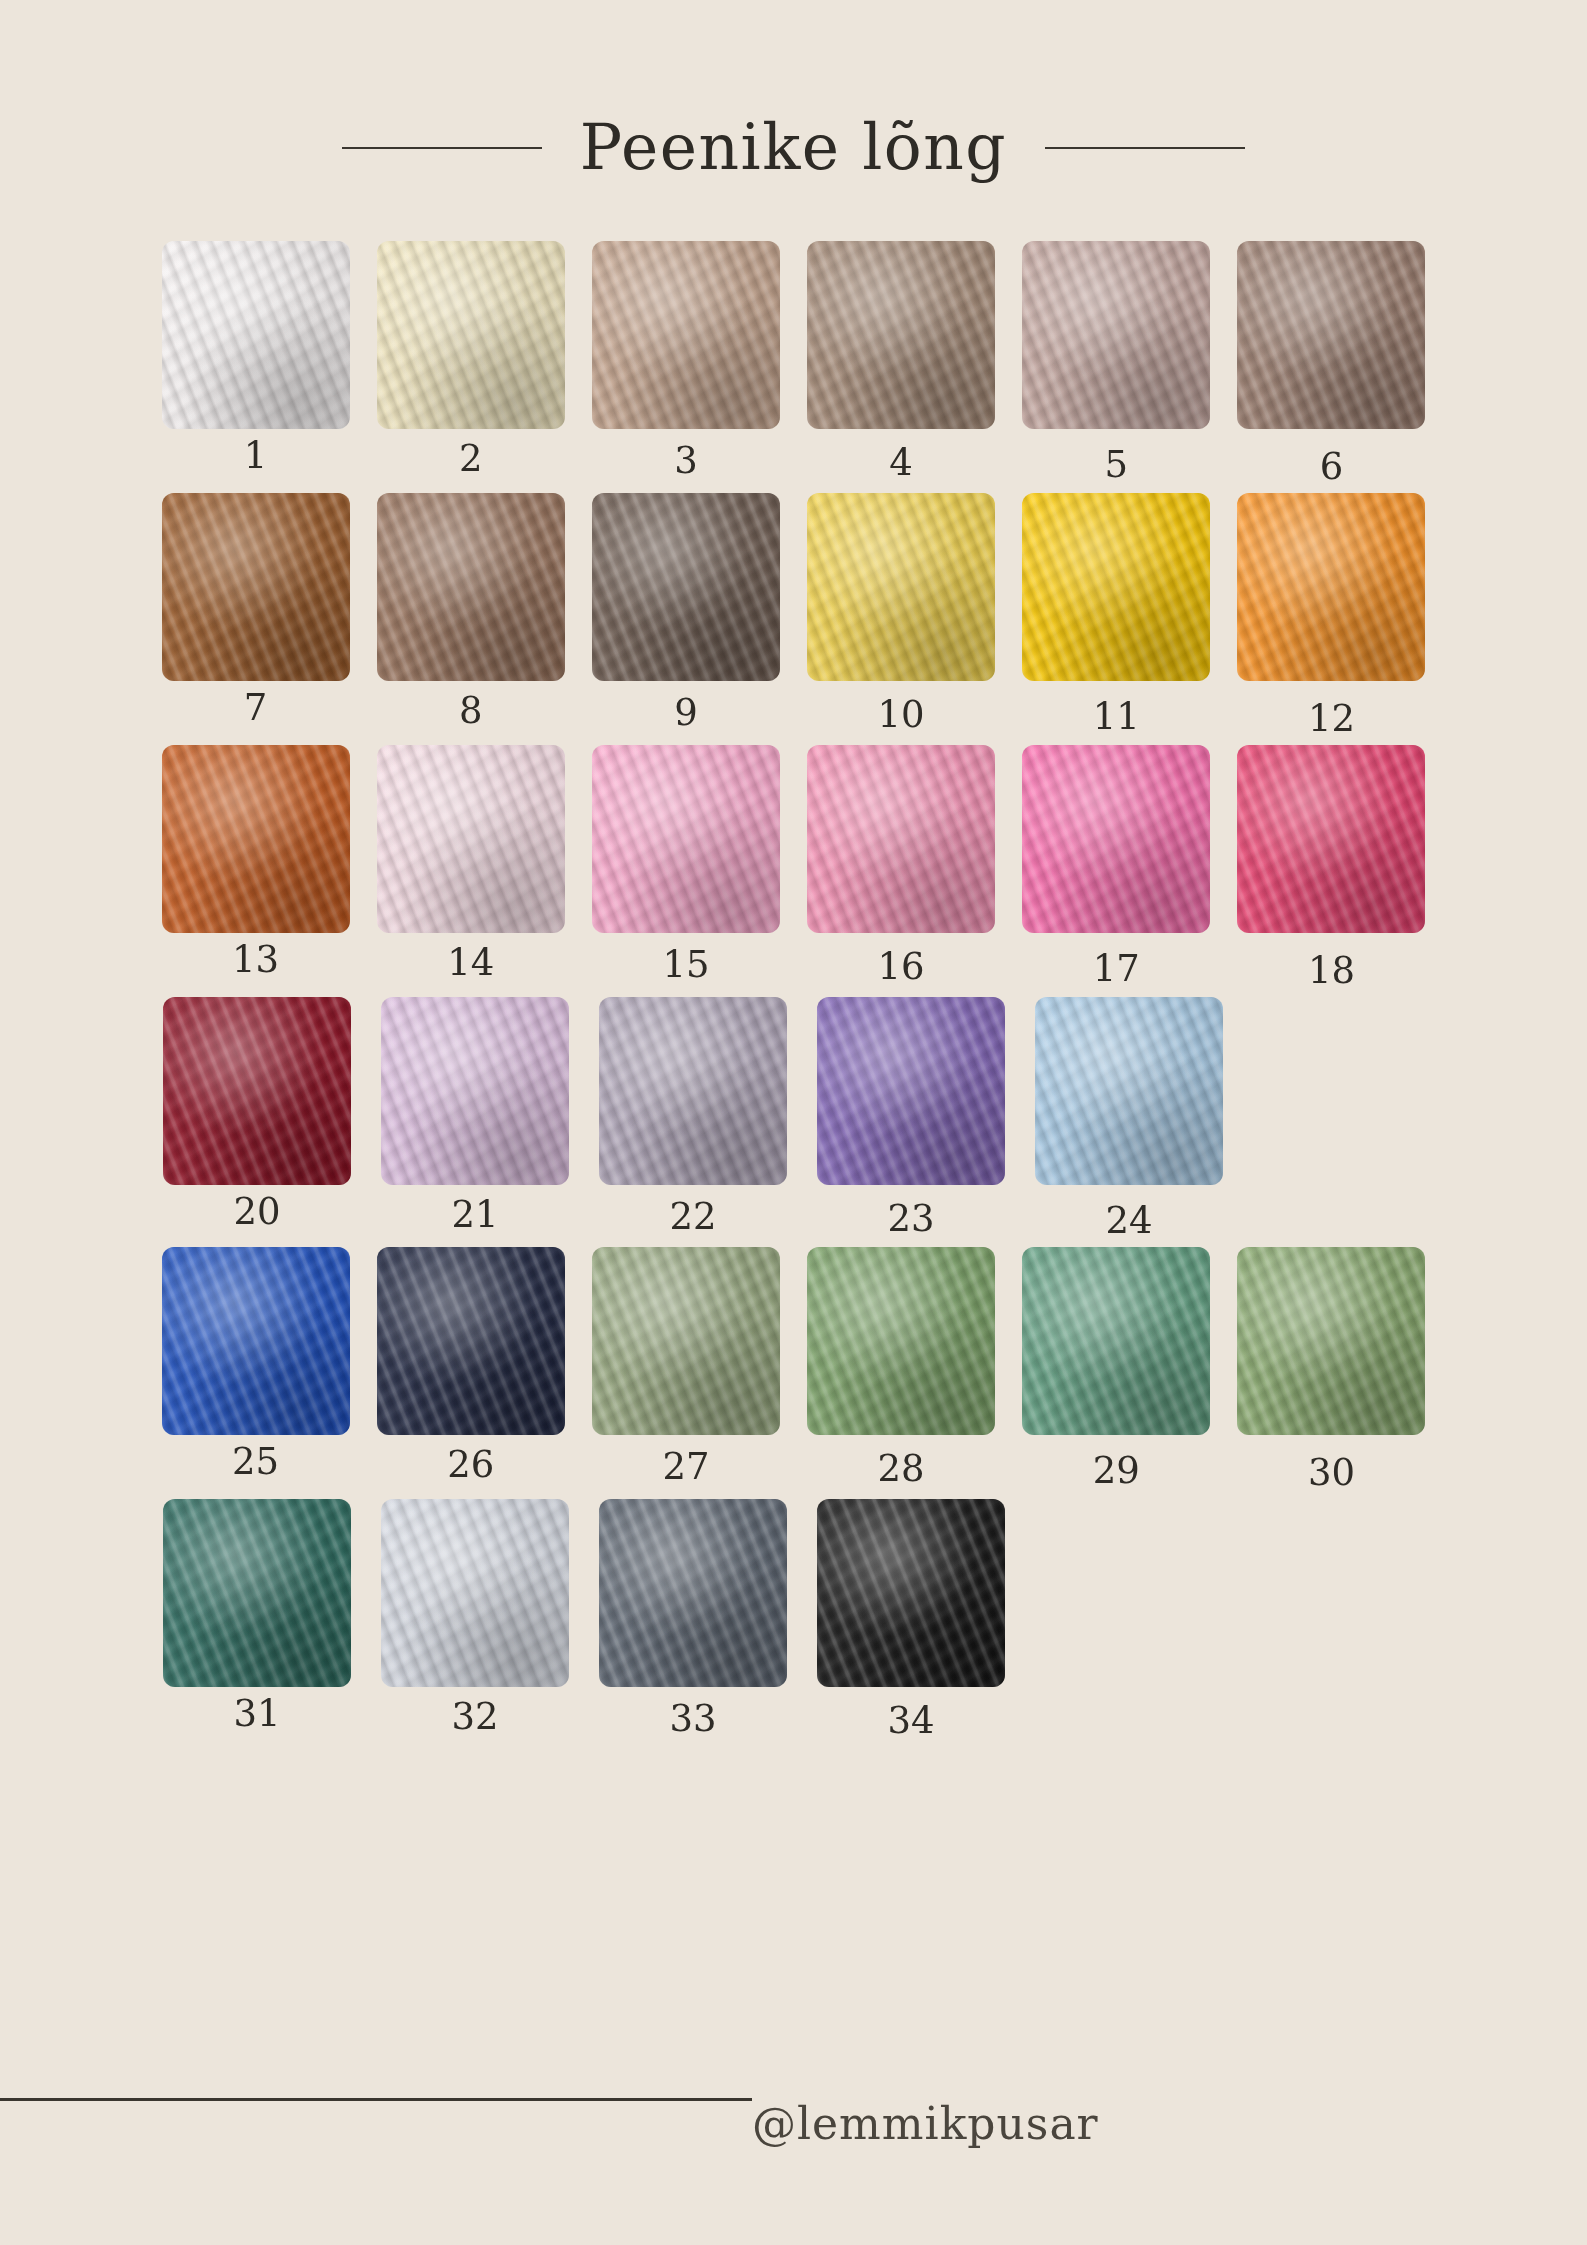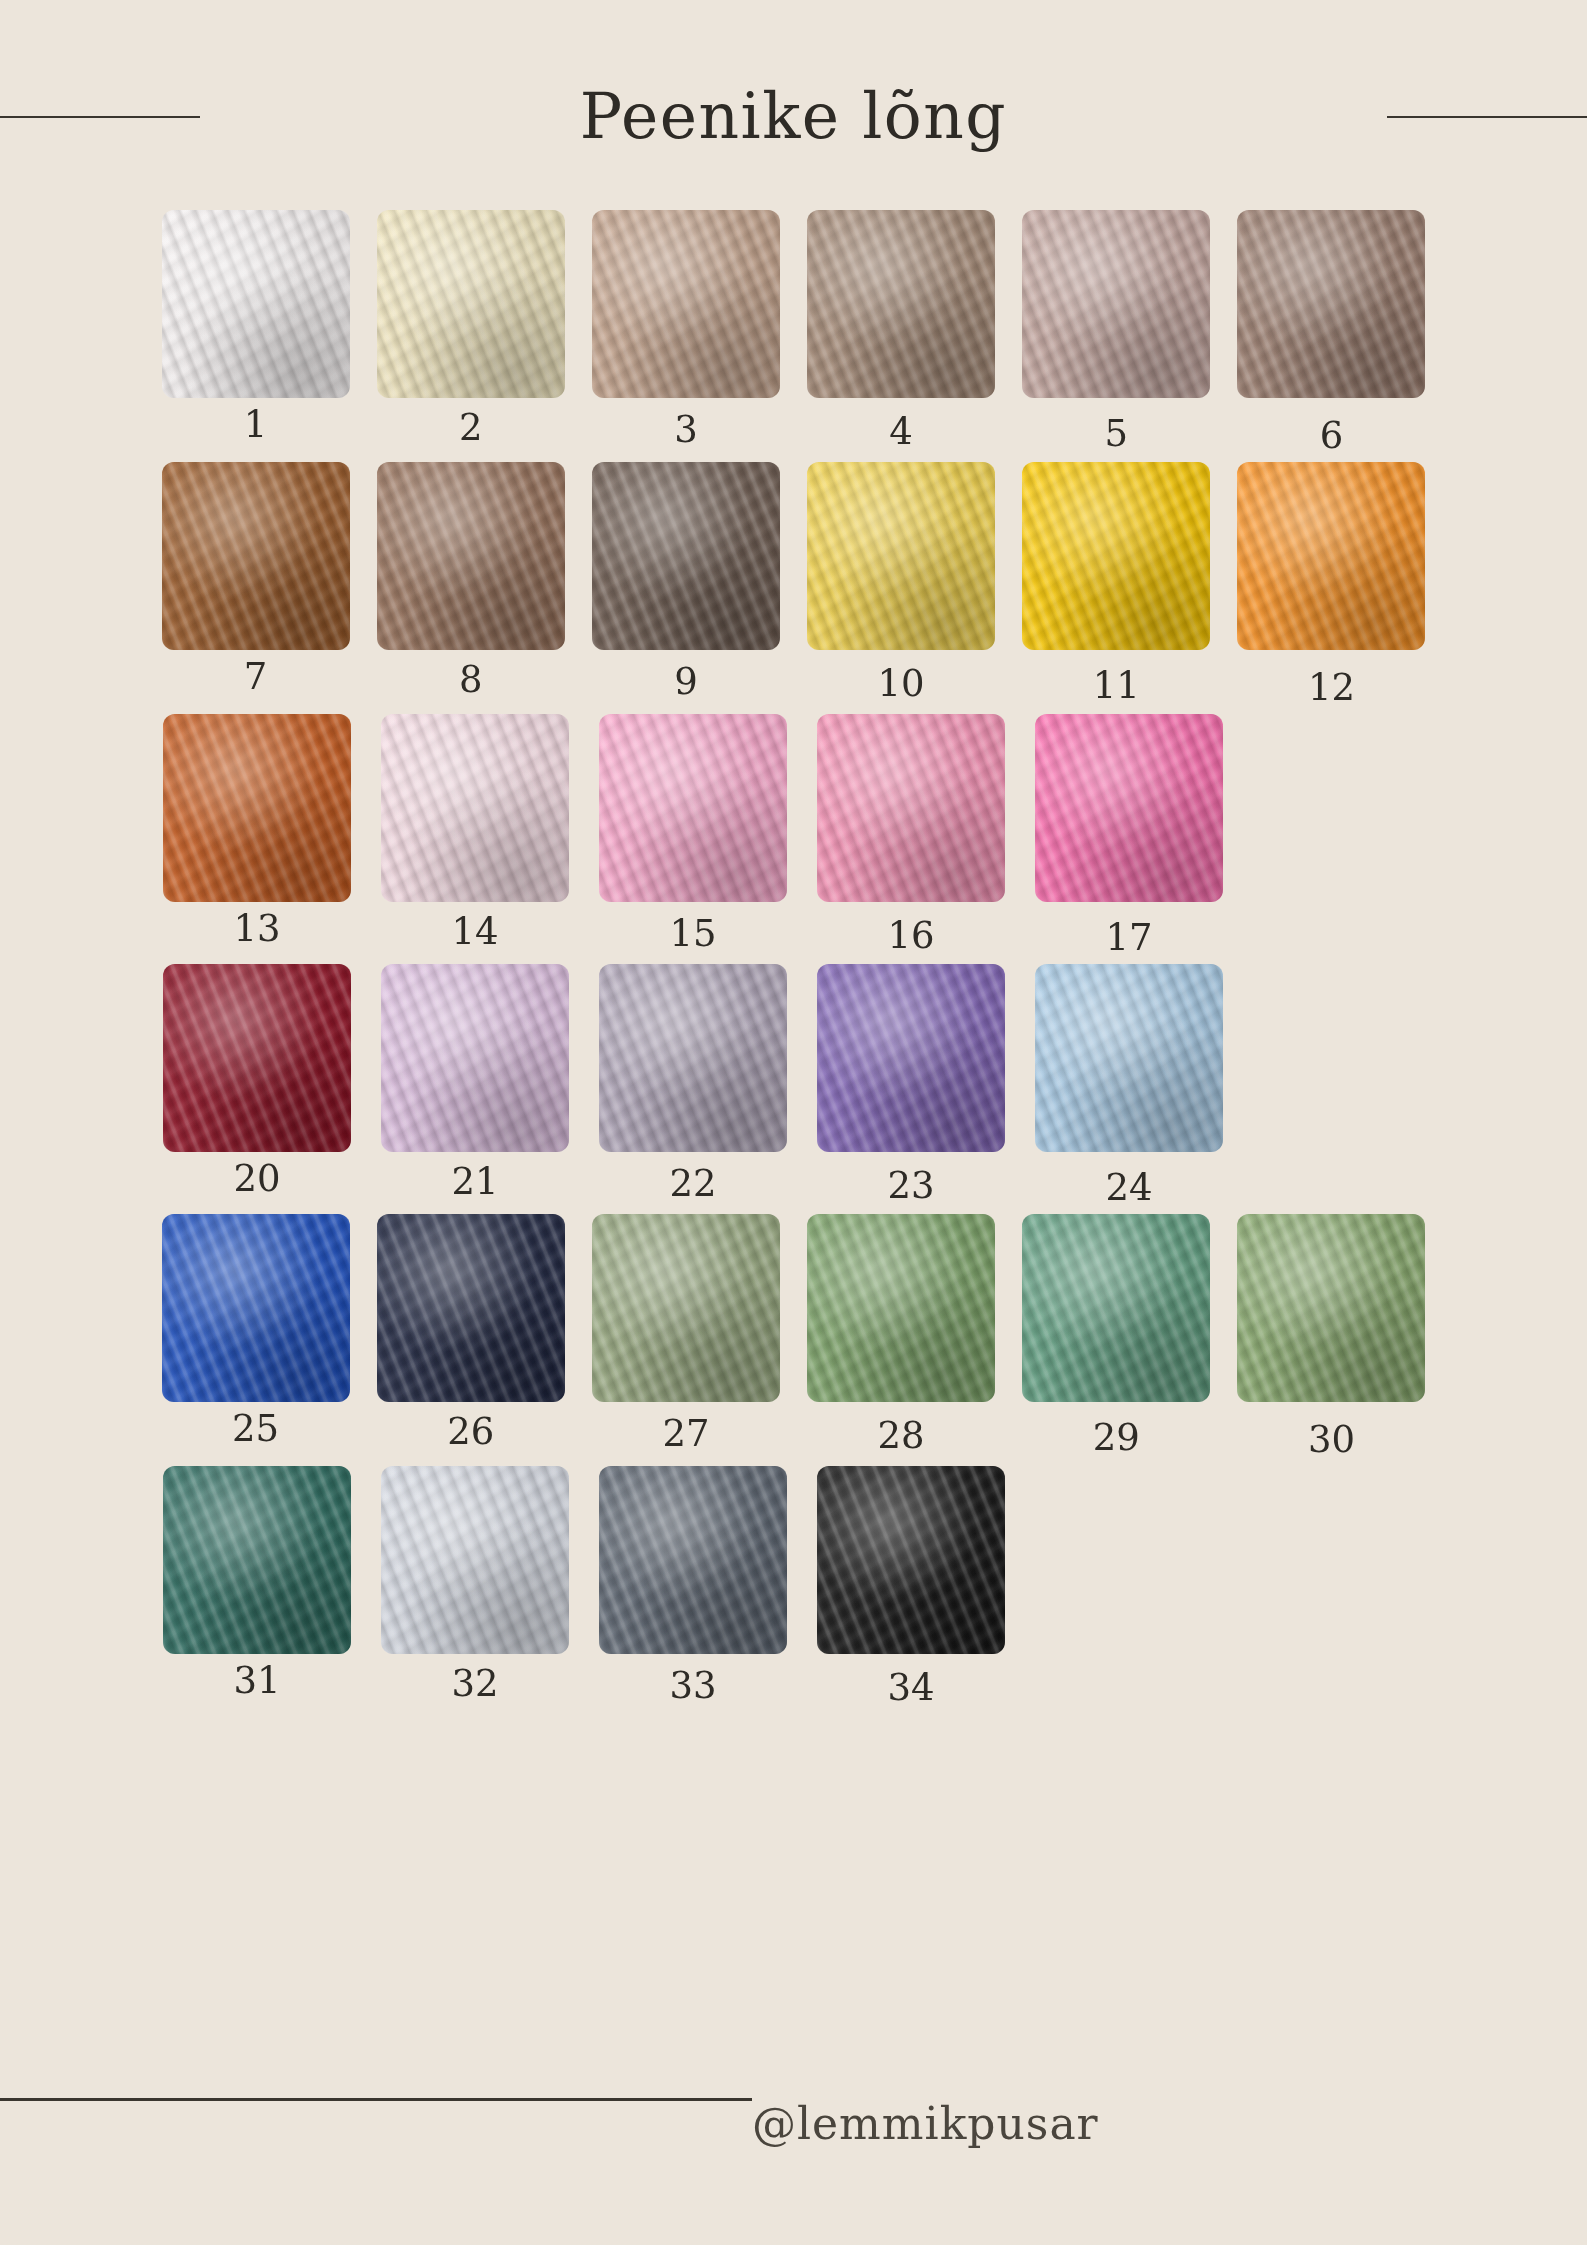--- a/index.html
+++ b/index.html
@@ -10,23 +10,23 @@
     background: #ece5db;
     font-family: "Liberation Serif", serif;
     overflow: hidden;
     position: relative;
   }
 
   
   .header {
     display: flex;
     align-items: center;
-    justify-content: space-between;
+    justify-content: center;
     gap: 38px;
-    padding-top: 85px;
+    padding-top: 116px;
   }
   .rule {
     width: 200px;
     height: 2px;
     background: #3a362f;
   }
   .title {
     font-family: "DejaVu Serif", "Liberation Serif", serif;
     font-size: 63px;
     font-weight: 400;
@@ -310,20 +310,29 @@
       </div>
       <div class="cell">
         <div class="swatch" style="background: rgb(251, 109, 174);">
           <div class="strands"></div>
           <div class="cross"></div>
           <div class="arc"></div>
           <div class="sheen"></div>
         </div>
         <div class="num">17</div>
       </div>
+      <div class="cell">
+        <div class="swatch" style="background: rgb(234, 63, 110);">
+          <div class="strands"></div>
+          <div class="cross"></div>
+          <div class="arc"></div>
+          <div class="sheen"></div>
+        </div>
+        <div class="num">18</div>
+      </div>
     </div>
     <div class="row">
       <div class="cell">
         <div class="swatch" style="background: rgb(142, 15, 34);">
           <div class="strands"></div>
           <div class="cross"></div>
           <div class="arc"></div>
           <div class="sheen"></div>
         </div>
         <div class="num">20</div>

